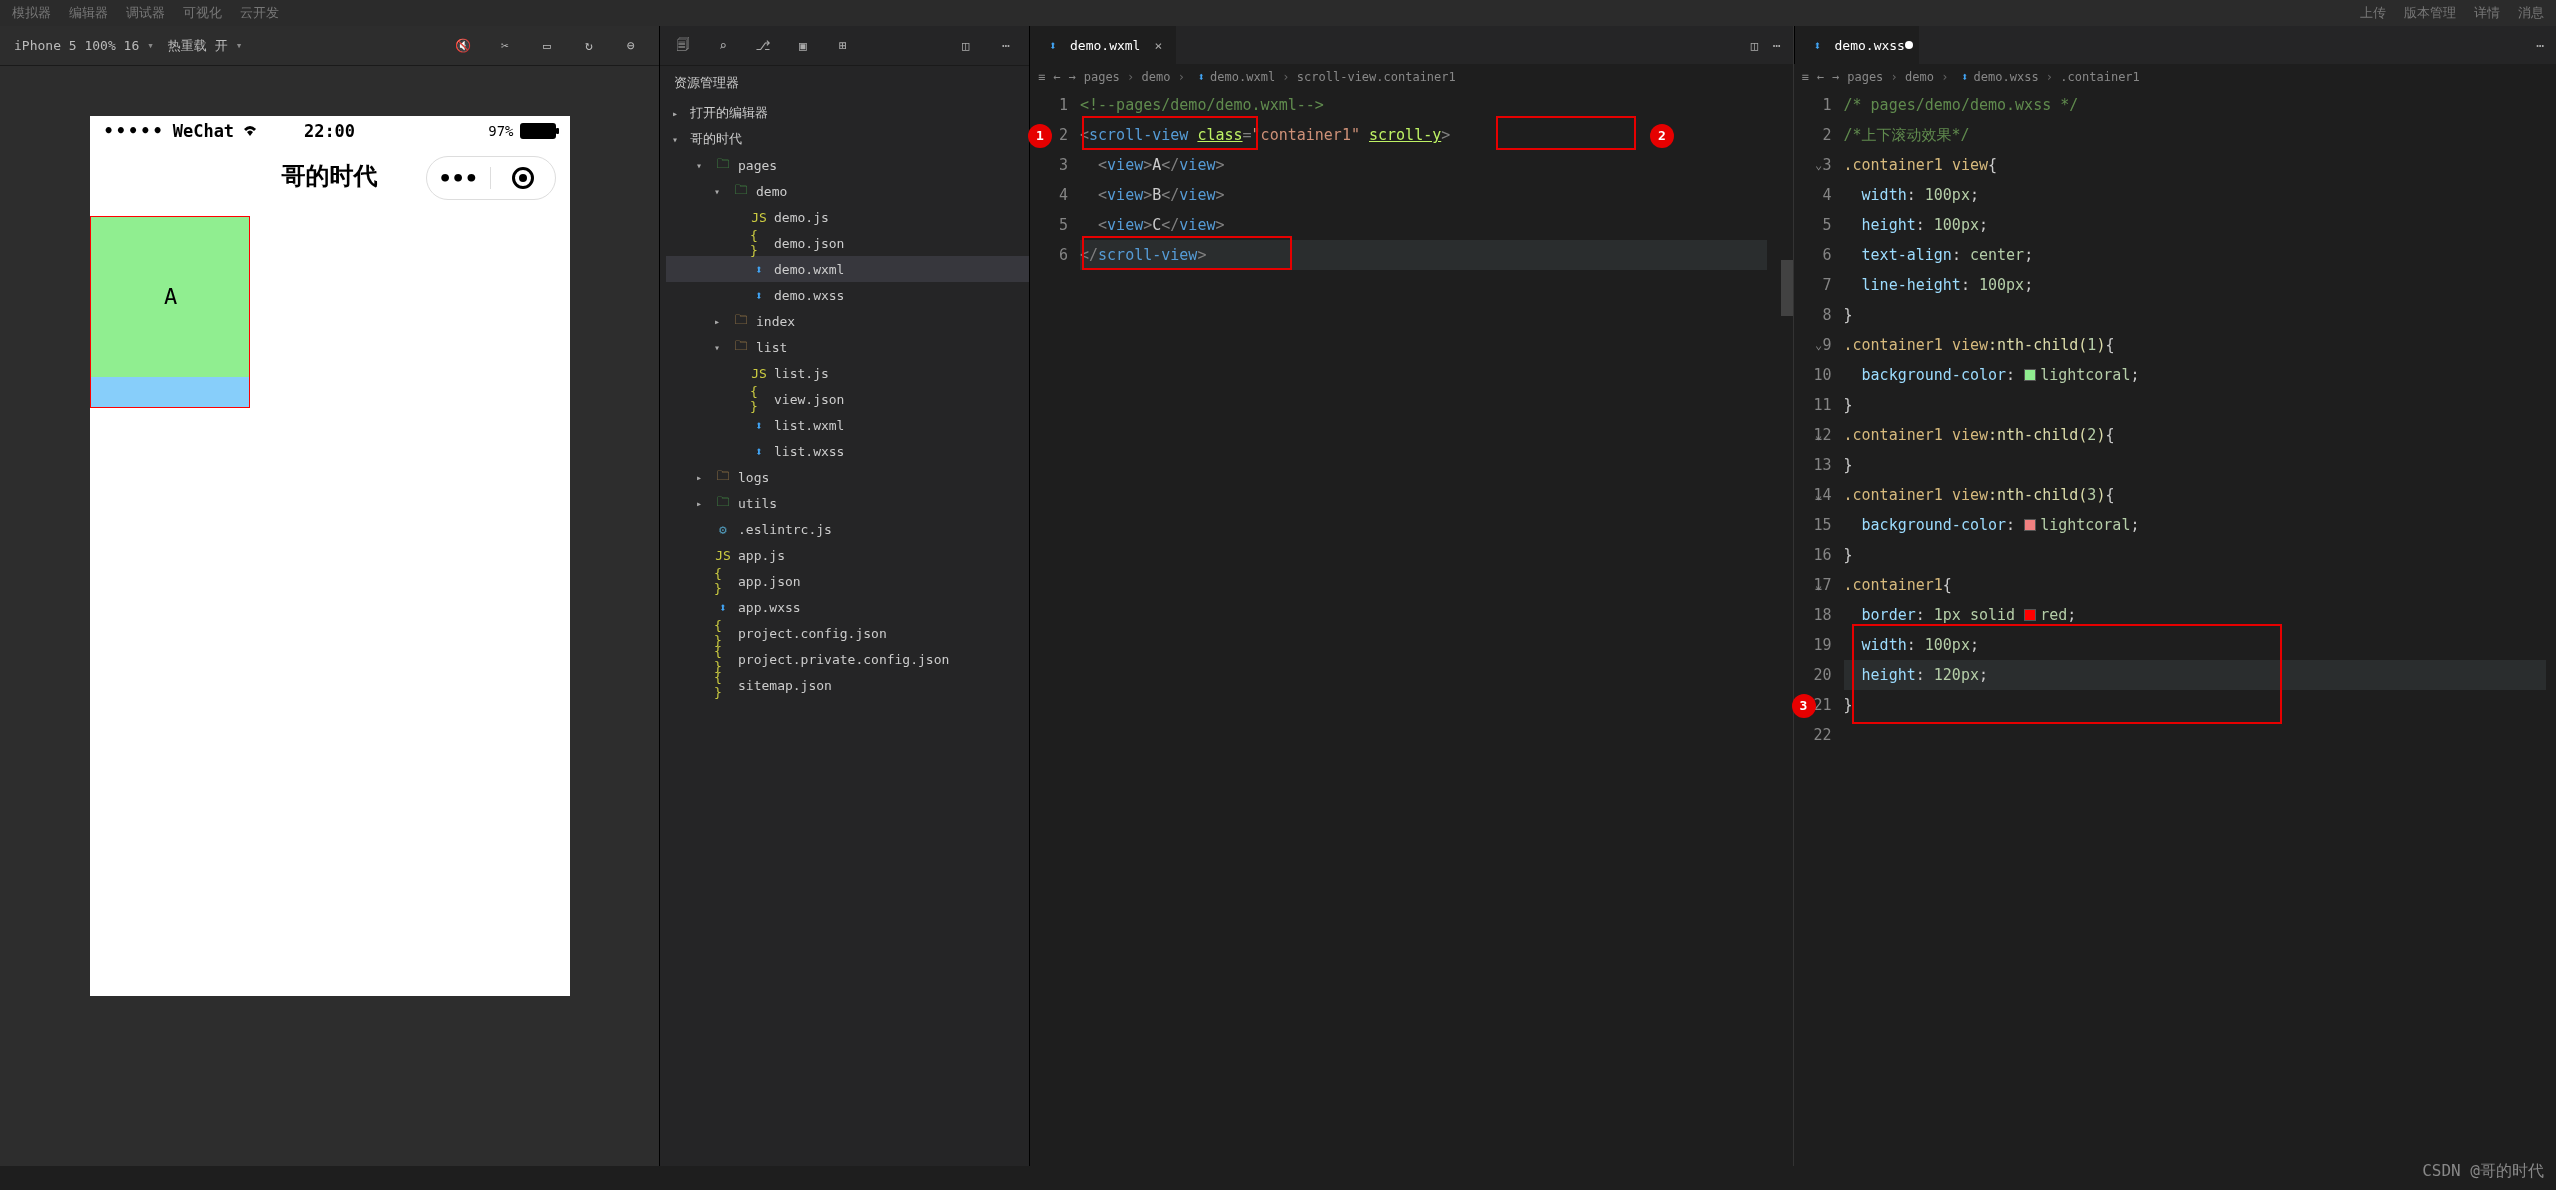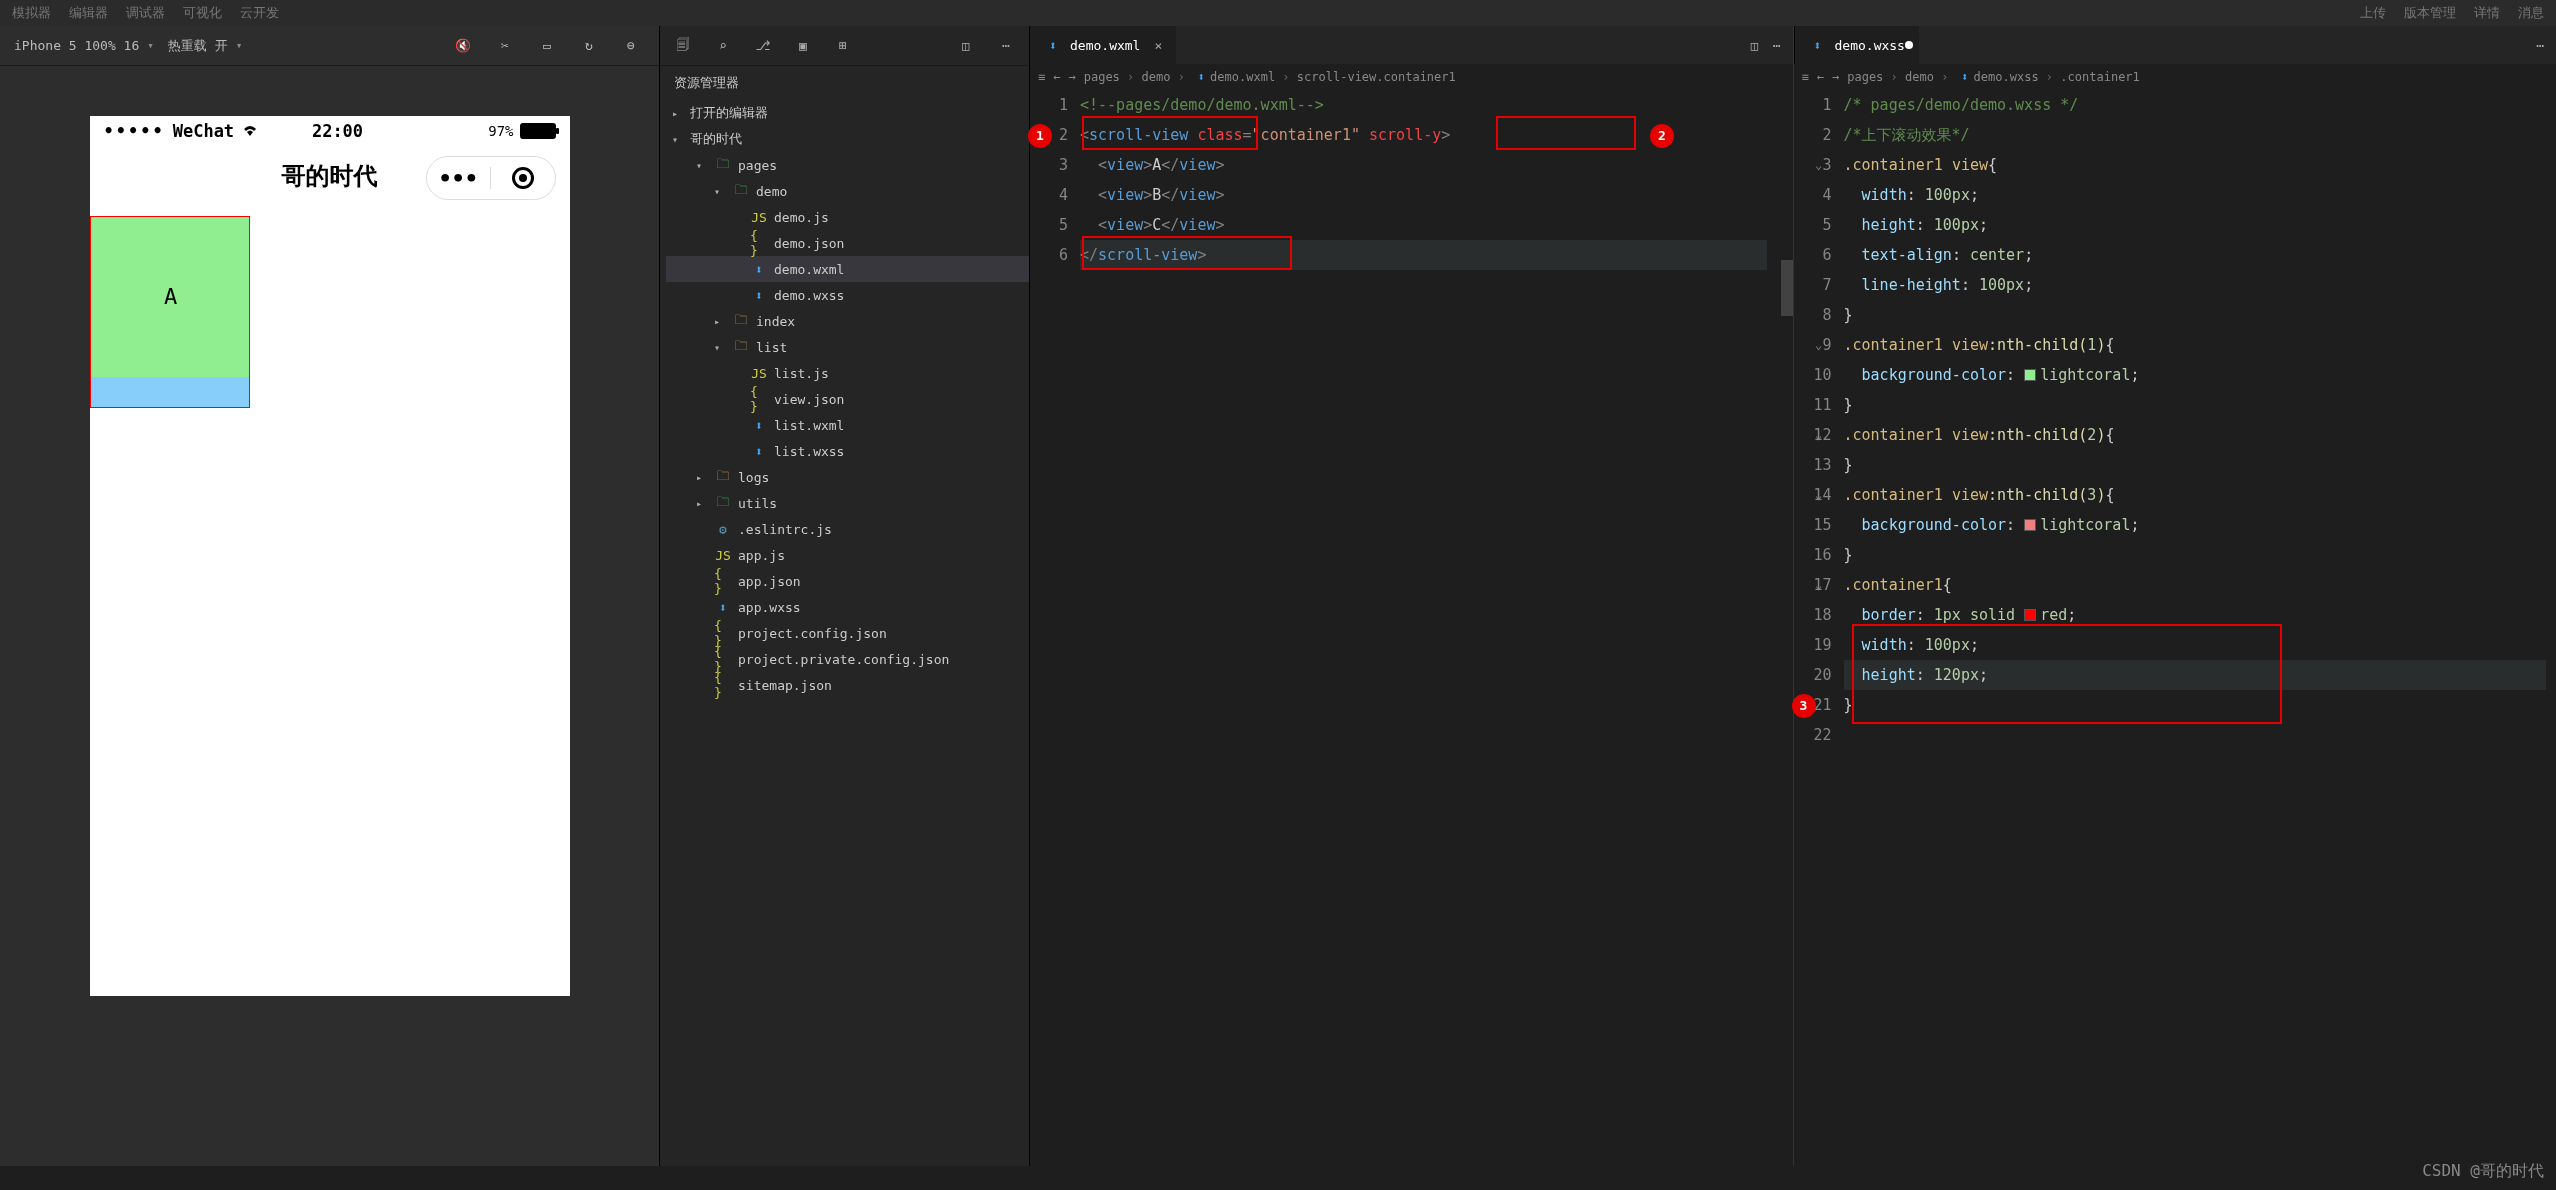--- a/index.html
+++ b/index.html
@@ -18,21 +18,21 @@
 .sim-bar .chev { color:#888; font-size:11px; margin-left:-6px; }
 .sim-bar .spacer { flex:1; }
 .sim-bar .ico { width:28px; height:28px; display:flex; align-items:center; justify-content:center; border-radius:4px; color:#bbb; }
 .sim-stage { flex:1; display:flex; justify-content:center; padding-top:50px; }
 
 .phone { width:480px; height:880px; background:#fff; border-radius:0; position:relative; color:#000; }
 .ph-status { height:30px; display:flex; align-items:center; padding:0 14px; font-size:17px; font-weight:bold; }
 .ph-status .dots { letter-spacing:2px; }
 .ph-status .wechat { margin-left:8px; font-weight:bold;}
 .ph-status .wifi { margin-left:6px; }
-.ph-status .time { position:absolute; left:50%; transform:translateX(-50%);margin-left:8px; }
+.ph-status .time { position:absolute; left:50%; transform:translateX(-50%); }
 .ph-status .batt { margin-left:auto; display:flex; align-items:center; gap:6px; font-size:14px; font-weight:normal;}
 .batt-icon { width:36px; height:16px; border:2px solid #000; border-radius:3px; position:relative; background:#000;}
 .batt-icon::after { content:""; position:absolute; right:-5px; top:3px; width:3px; height:6px; background:#000; border-radius:1px;}
 .ph-title { height:60px; display:flex; align-items:center; justify-content:center; font-size:24px; font-weight:bold; position:relative;}
 .capsule { position:absolute; right:14px; top:10px; width:130px; height:44px; border:1px solid #ddd; border-radius:22px; display:flex; align-items:center;}
 .capsule > div { flex:1; display:flex; align-items:center; justify-content:center; font-size:22px;}
 .capsule .sep { width:1px; height:22px; background:#ddd; flex:0 0 1px;}
 .capsule .target { width:22px; height:22px; border:3px solid #000; border-radius:50%; position:relative;}
 .capsule .target::after{ content:""; position:absolute; left:50%; top:50%; width:8px; height:8px; background:#000; border-radius:50%; transform:translate(-50%,-50%);}
 
@@ -80,21 +80,21 @@
 .gutter .ln{ height:30px;}
 .code{ flex:1; position:relative; padding-right:10px;}
 .code .cl{ height:30px; white-space:pre; position:relative;}
 .code .hl{ background:#2a2d2e;}
 .minimap{ width:16px; background:#1e1e1e; border-left:0; position:relative;}
 .minimap .th{ position:absolute; right:0; top:170px; width:12px; height:56px; background:#424242;}
 
 .tok-cm   { color:#608b4e;}
 .tok-tag  { color:#569cd6;}
 .tok-pun  { color:#808080;}
-.tok-attr { color:#ef4444;}
+.tok-attr { color:#bef264;text-decoration:underline;}
 .tok-str  { color:#ce9178;}
 .tok-sel  { color:#d7ba7d;}
 .tok-prop { color:#9cdcfe;}
 .tok-num  { color:#b5cea8;}
 .tok-func { color:#dcdcaa;}
 .tok-col  { display:inline-block; width:12px;height:12px; border:1px solid #555; vertical-align:-1px; margin-right:4px;}
 
 .redbox{ position:absolute; border:2px solid #e60000; pointer-events:none;}
 .badge{ position:absolute; width:24px;height:24px; background:#e60000; color:#fff; border-radius:50%; display:flex; align-items:center; justify-content:center; font-size:13px; font-weight:bold;}
 

